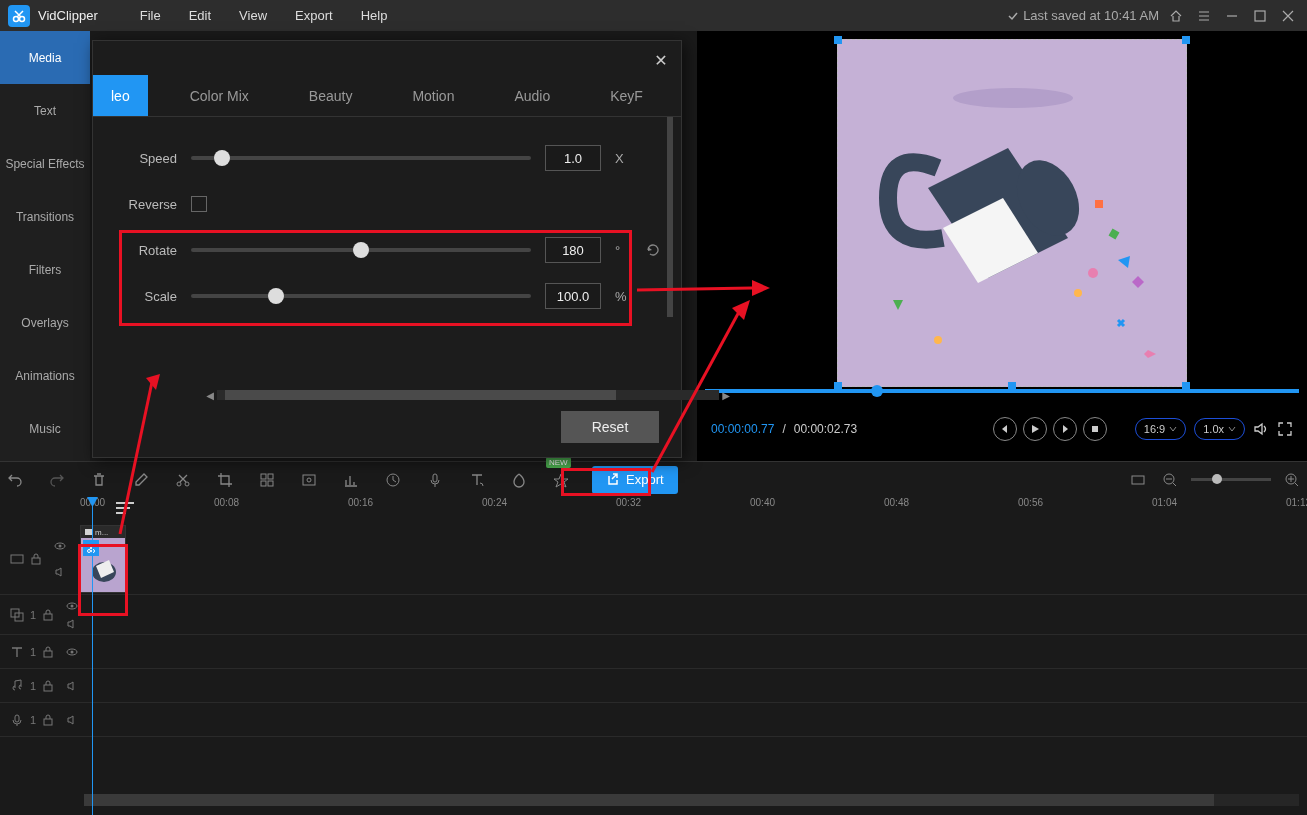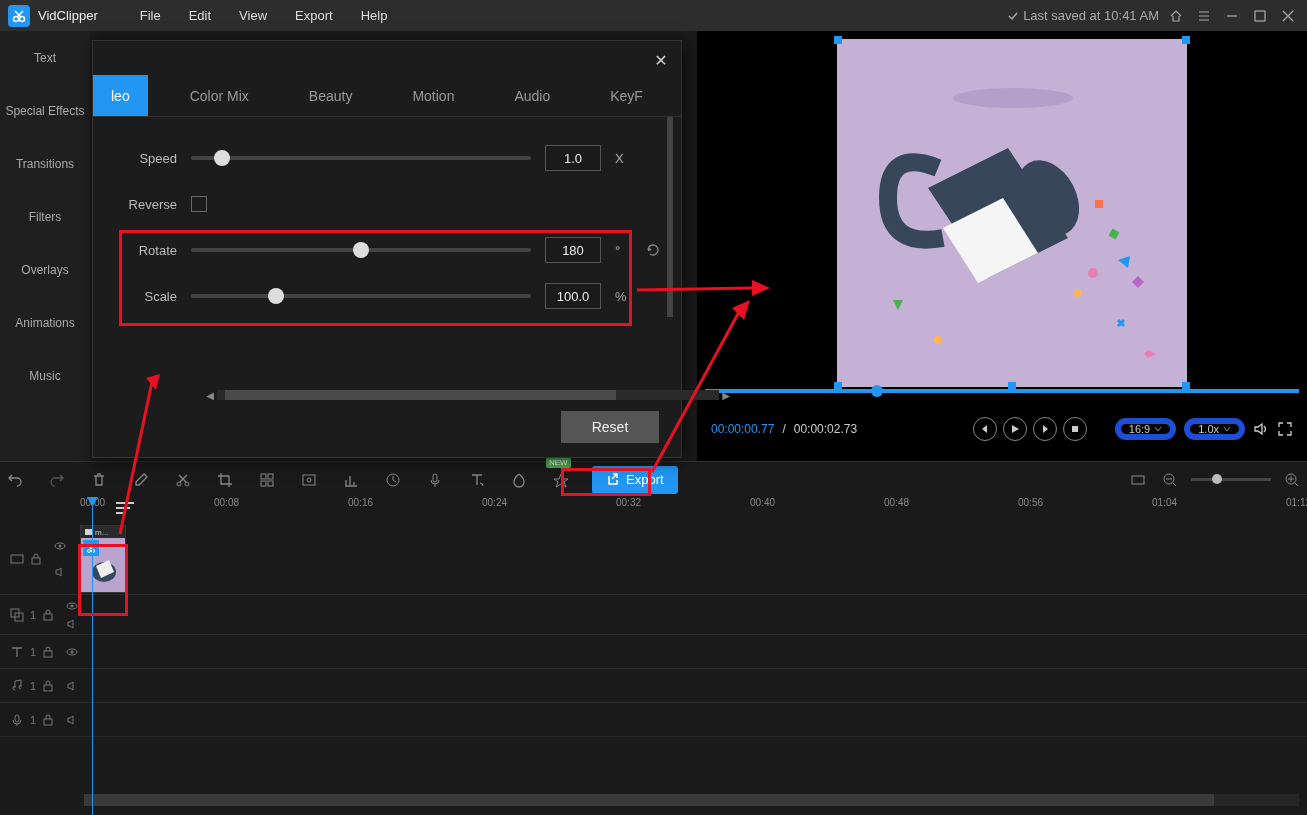--- a/index.html
+++ b/index.html
@@ -124,21 +124,21 @@
 }
 .preview-ctrl {
   position: absolute; bottom: 12px; left: 0; right: 0;
   height: 40px; display: flex; align-items: center; padding: 0 14px;
   gap: 8px; color: #ccc; font-size: 12px;
 }
 .time-cur { color: #2196f3; }
 .pctrl-btns { display: flex; gap: 6px; margin-left: auto; }
 .pbtn { width: 24px; height: 24px; border: 1.5px solid #888; border-radius: 50%; display:flex;align-items:center;justify-content:center; cursor:pointer; }
 .pill {
-  height: 22px; padding: 0 8px; border: 6px solid #1d4ed8; border-radius: 11px;
+  height: 22px; padding: 0 8px; border: 1px solid #1d4ed8; border-radius: 11px;
   display: flex; align-items: center; font-size: 11px; gap: 4px; cursor: pointer;
 }
 
 .toolbar {
   height: 36px; background: #1a1a1a; border-top: 1px solid #333;
   display: flex; align-items: center; padding: 0 4px; gap: 20px;
 }
 .tbtn { width: 22px; height: 22px; display:flex;align-items:center;justify-content:center; color:#888; cursor:pointer; }
 .export-btn {
   height: 28px; padding: 0 14px; background: #2196f3; color:#fff;
@@ -250,20 +250,21 @@
     <span class="win-ctrl">
         <svg width="14" height="14" viewBox="0 0 14 14">
           <path d="M2 2 L12 12 M12 2 L2 12" stroke="#aaa" stroke-width="1.2"></path>
         </svg>
       </span>
   </div>
 </div>
 
 <div class="main-area">
   <div class="sidebar">
+    <div class="side-tab active">Media</div>
     <div class="side-tab">Text</div>
     <div class="side-tab">Special Effects</div>
     <div class="side-tab">Transitions</div>
     <div class="side-tab">Filters</div>
     <div class="side-tab">Overlays</div>
     <div class="side-tab">Animations</div>
     <div class="side-tab">Music</div>
   </div>
 
   <div class="preview-pane">

